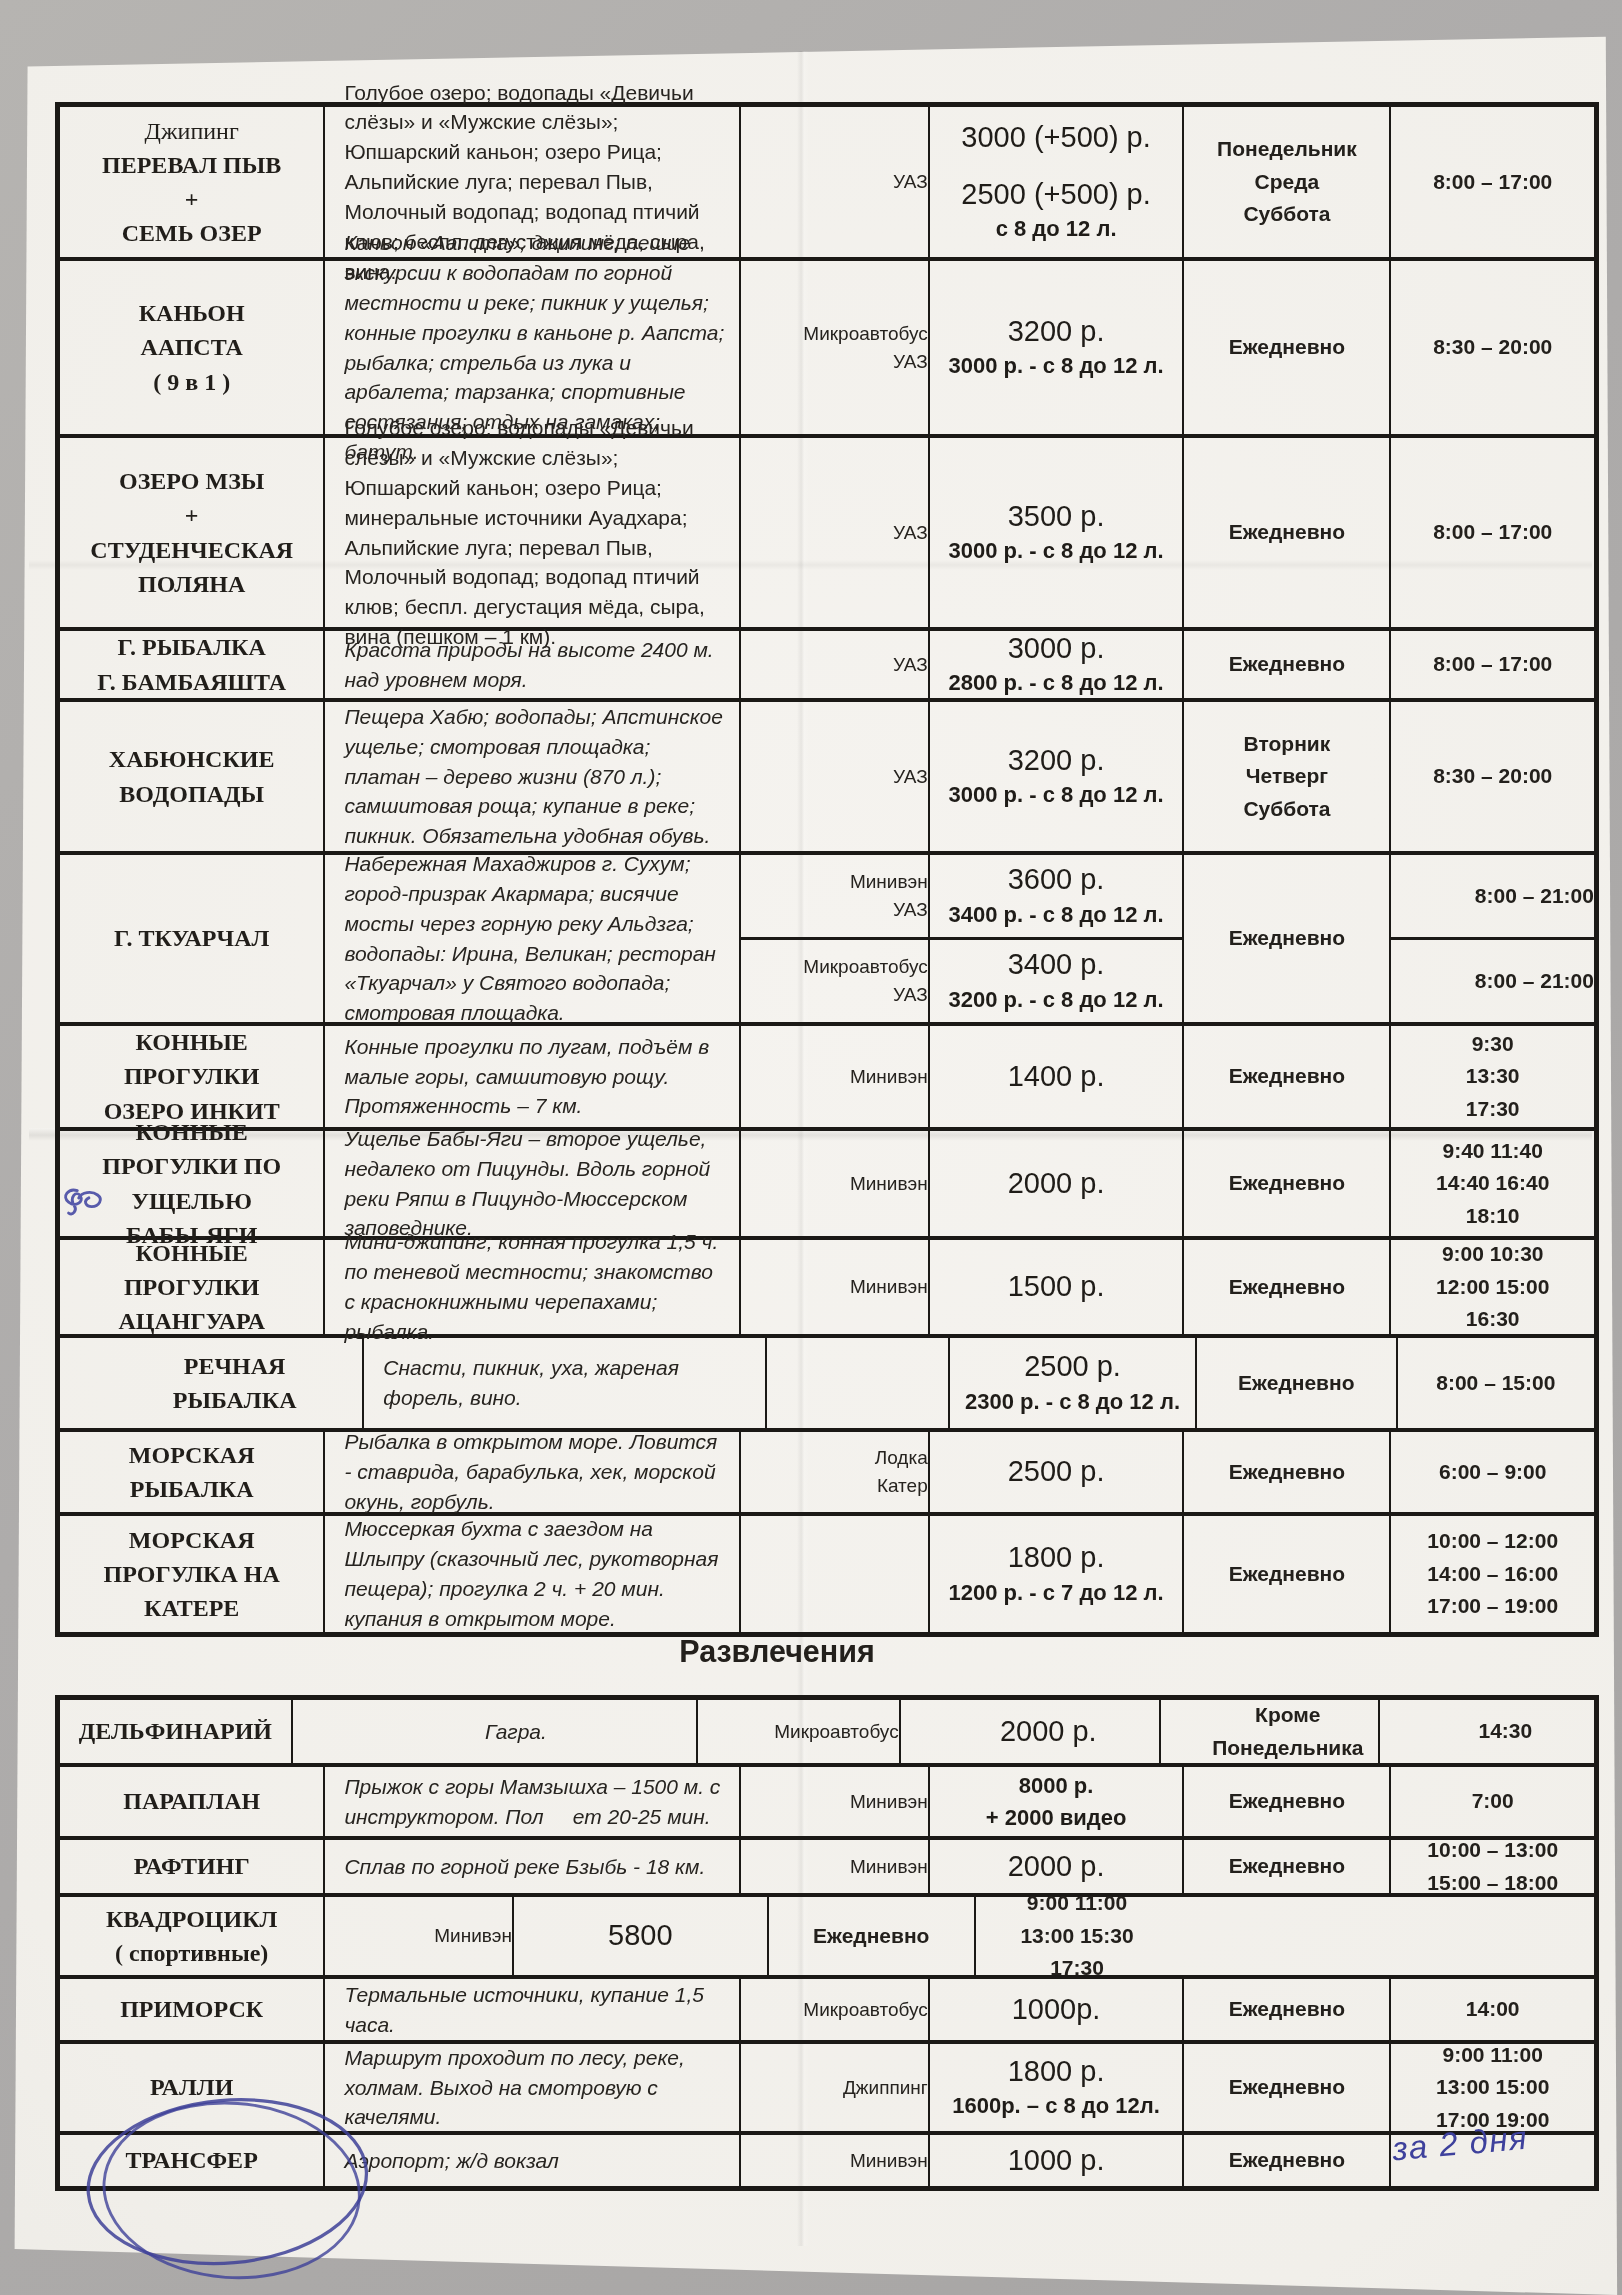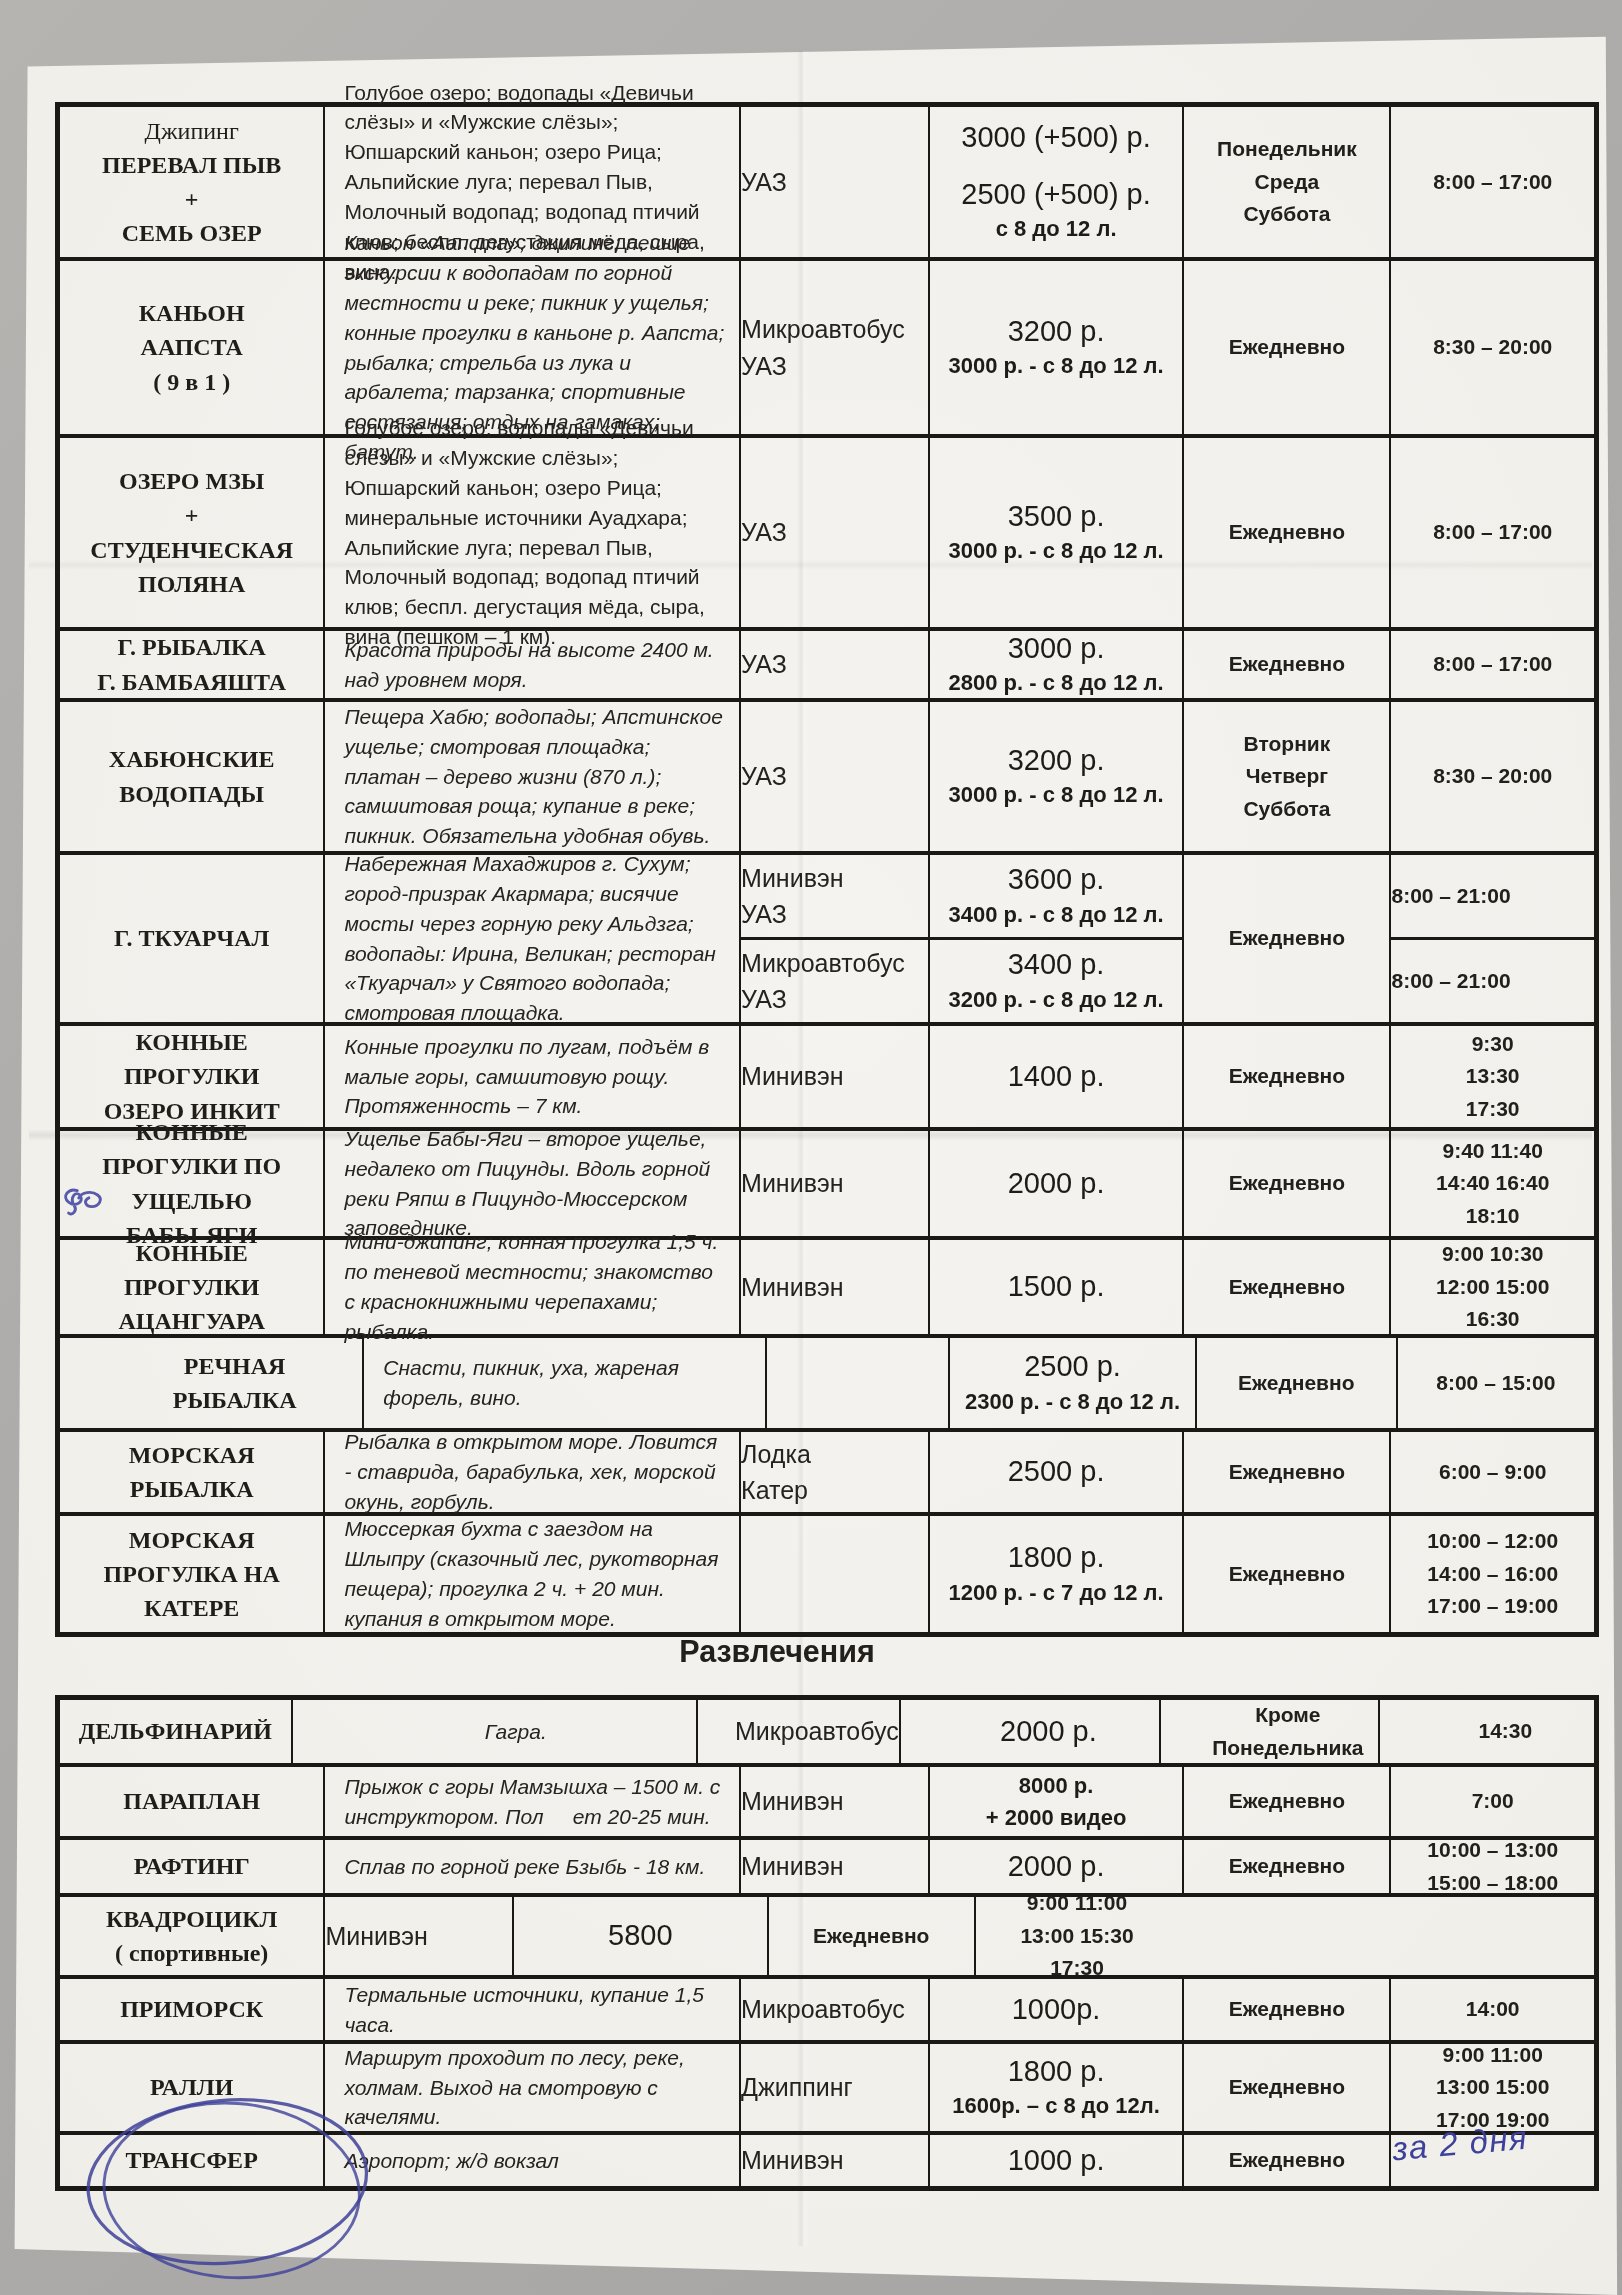--- a/index.html
+++ b/index.html
@@ -27,35 +27,35 @@
   .row{display:flex;width:100%;box-sizing:border-box;border-bottom:4.4px solid #1b1916;}
   .row:last-child{border-bottom:none;}
   .cell{box-sizing:border-box;border-right:2.2px solid #1b1916;display:flex;flex-direction:column;justify-content:center;}
   .c-name{width:17.3%;align-items:center;text-align:center;
     font-family:"Liberation Serif","DejaVu Serif",serif;font-weight:bold;font-size:24px;line-height:1.42;color:#211e1a;}
   .c-name .reg{font-weight:normal;}
   .c-desc{width:27.1%;padding:7.3px 13px 7.3px 19px;align-items:flex-start;justify-content:center;
     font-size:21px;line-height:1.42;color:#272420;}
   .c-desc.it{font-style:italic;}
   .c-desc.ctr{align-items:center;text-align:center;}
-  .c-veh{width:12.3%;align-items:flex-start;text-align:center;font-size:25px;line-height:1.45;color:#26231f;}
+  .c-veh{width:12.3%;align-items:flex-end;text-align:center;font-size:19px;line-height:1.45;color:#26231f;}
   .c-price{width:16.6%;align-items:center;text-align:center;color:#1f1c18;}
   .c-days{width:13.5%;align-items:center;text-align:center;font-size:21px;font-weight:bold;line-height:1.55;color:#23201c;}
   .c-time{width:13.2%;align-items:center;text-align:center;font-size:21px;font-weight:bold;line-height:1.55;color:#23201c;border-right:none;position:relative;}
   .p-lg{font-size:29px;line-height:1.3;}
   .p-sm{font-size:22px;font-weight:bold;line-height:1.45;}
   .p-gap{margin-top:19px;}
   
   .vpstack{width:28.9%;display:flex;flex-direction:column;box-sizing:border-box;}
   .vpsub{display:flex;flex:1;box-sizing:border-box;}
   .vpsub.first{border-bottom:3.6px solid #1b1916;}
   .vpstack .c-veh{width:42.56%;}
   .vpstack .c-price{width:57.44%;}
   .tstack{width:13.2%;display:flex;flex-direction:column;box-sizing:border-box;}
-  .tsub{flex:1;display:flex;flex-direction:column;justify-content:center;align-items:flex-start;
+  .tsub{flex:1;display:flex;flex-direction:column;justify-content:center;align-items:flex-end;
     font-size:21px;font-weight:bold;color:#23201c;box-sizing:border-box;}
   .tsub.first{border-bottom:3.6px solid #1b1916;}
 
   .section-title{
     position:absolute;left:55px;top:1634px;width:1534px;text-align:center;
     transform:translateX(-45px);
     font-size:30.5px;font-weight:bold;color:#23201c;
   }
   .hand-note{
     position:absolute;left:1392px;top:2121px;width:218px;

